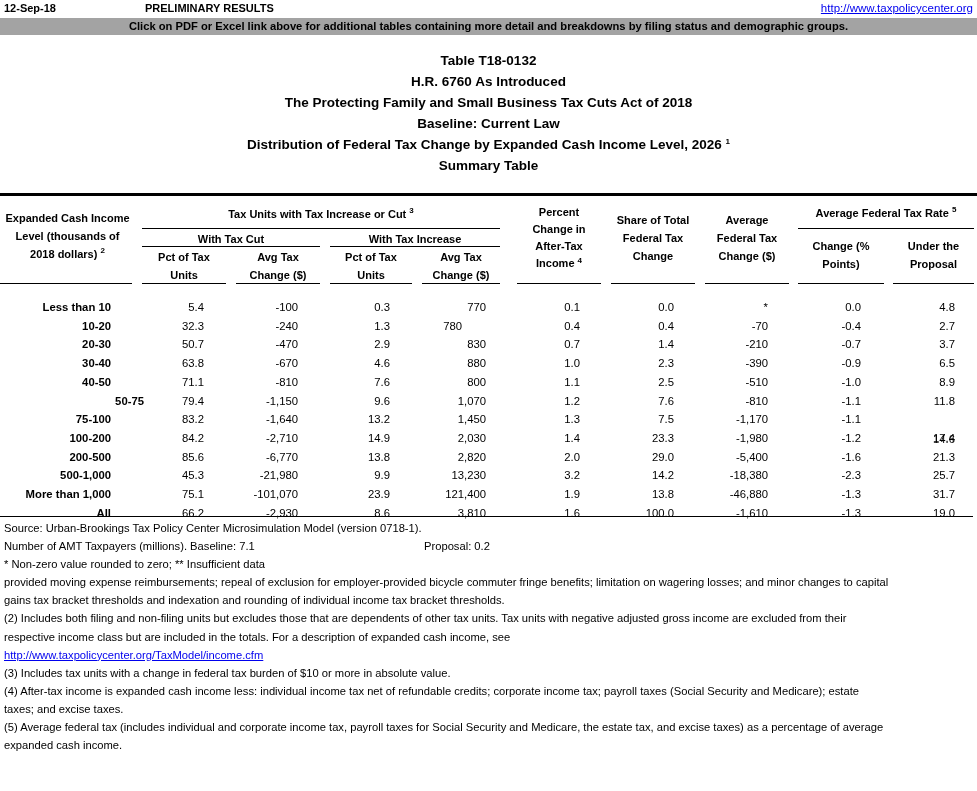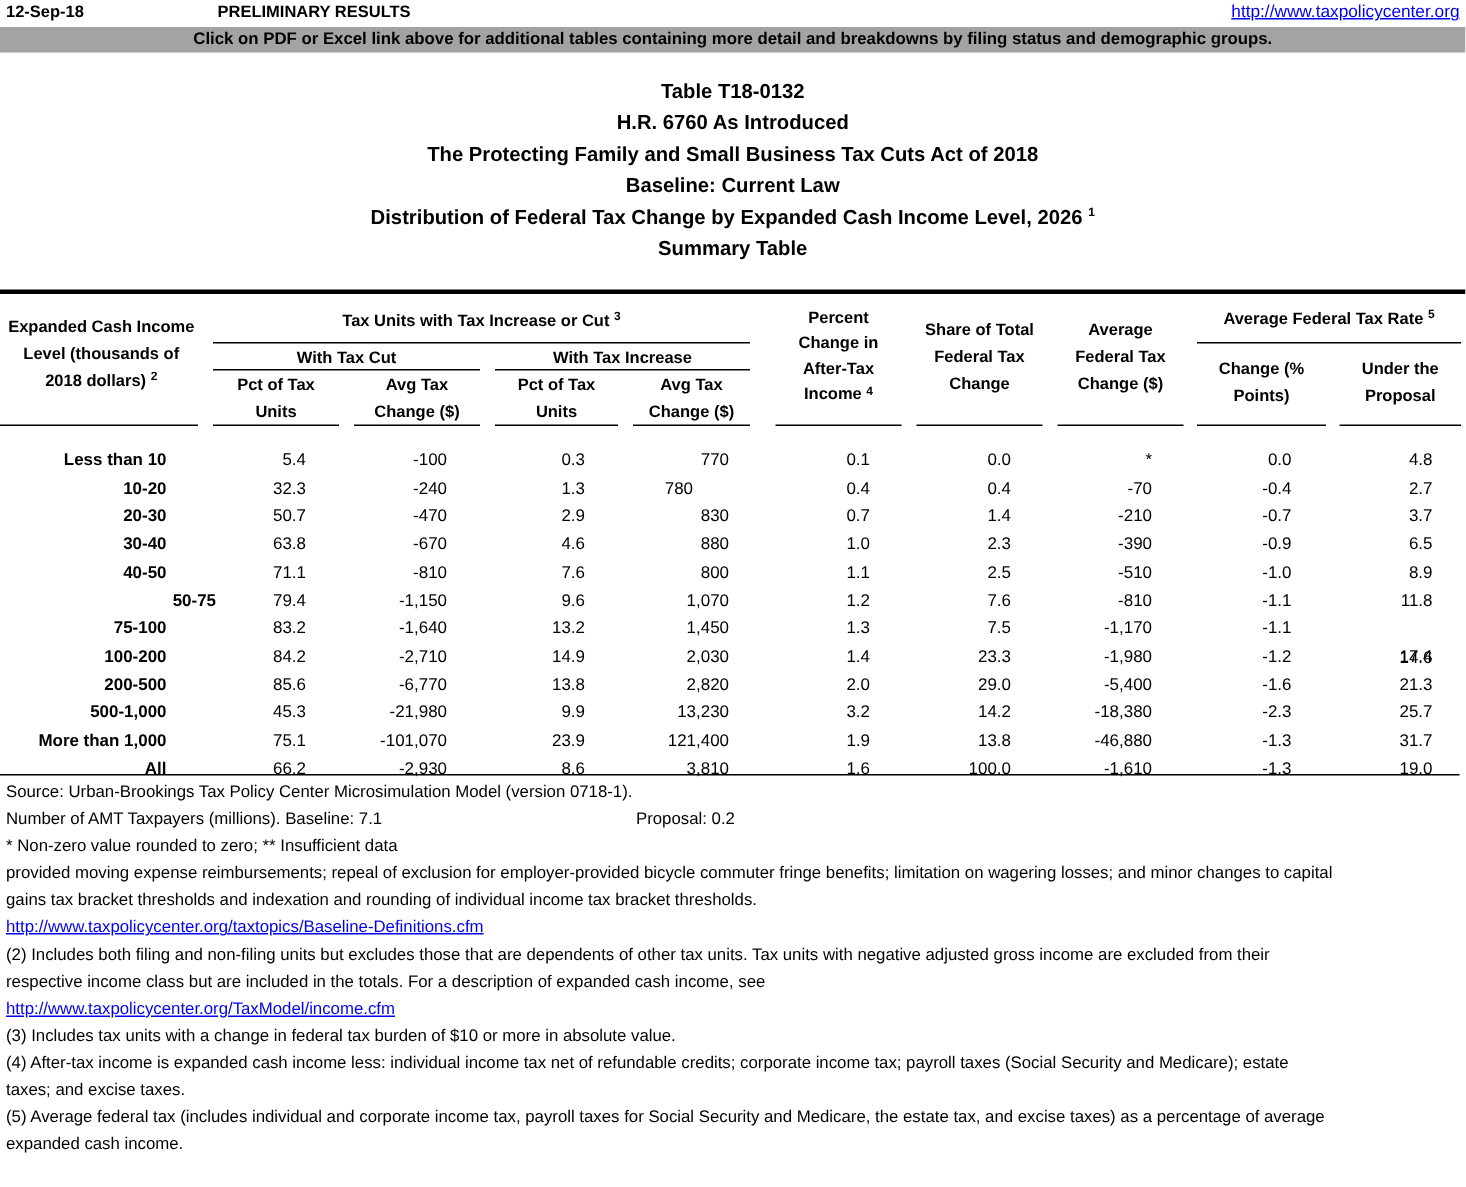--- a/index.html
+++ b/index.html
@@ -276,21 +276,20 @@
   </div>
 
 <div class="abs rule" style="left:0;top:516px;width:973px;"></div>
 
 <div class="abs notes">
   <div>Source: Urban-Brookings Tax Policy Center Microsimulation Model (version 0718-1).</div>
   <div style="position:relative;"><span>Number of AMT Taxpayers (millions).  Baseline: 7.1</span><span class="amt-prop">Proposal: 0.2</span></div>
   <div>* Non-zero value rounded to zero; ** Insufficient data</div>
   <div>provided moving expense reimbursements; repeal of exclusion for employer-provided bicycle commuter fringe benefits; limitation on wagering losses; and minor changes to capital</div>
   <div>gains tax bracket thresholds and indexation and rounding of individual income tax bracket thresholds.</div>
-  <div><a>http://www.taxpolicycenter.org/taxtopics/Baseline-Definitions.cfm</a></div>
   <div>(2) Includes both filing and non-filing units but excludes those that are dependents of other tax units. Tax units with negative adjusted gross income are excluded from their</div>
   <div>respective income class but are included in the totals. For a description of expanded cash income, see</div>
   <div><a>http://www.taxpolicycenter.org/TaxModel/income.cfm</a></div>
   <div>(3) Includes tax units with a change in federal tax burden of $10 or more in absolute value.</div>
   <div>(4) After-tax income is expanded cash income less: individual income tax net of refundable credits; corporate income tax; payroll taxes (Social Security and Medicare); estate</div>
   <div>taxes; and excise taxes.</div>
   <div>(5) Average federal tax (includes individual and corporate income tax, payroll taxes for Social Security and Medicare, the estate tax, and excise taxes) as a percentage of average</div>
   <div>expanded cash income.</div>
 </div>
 

